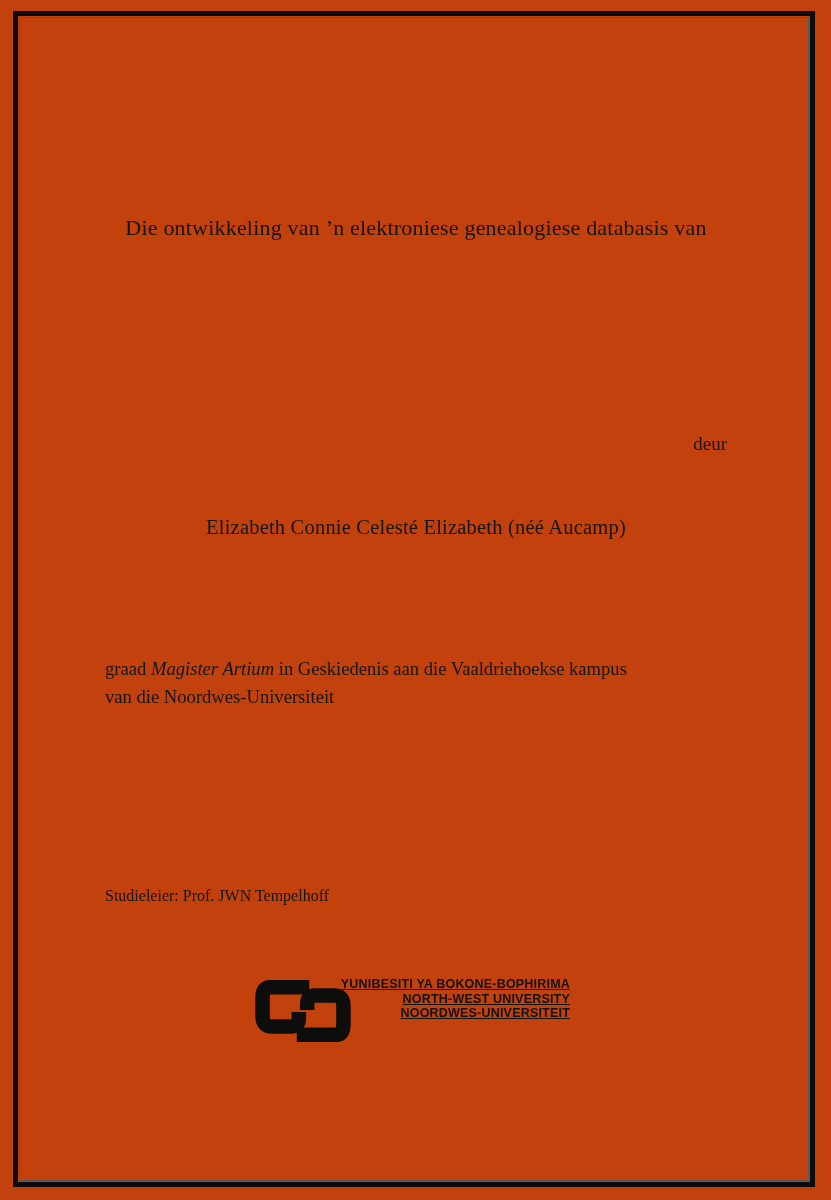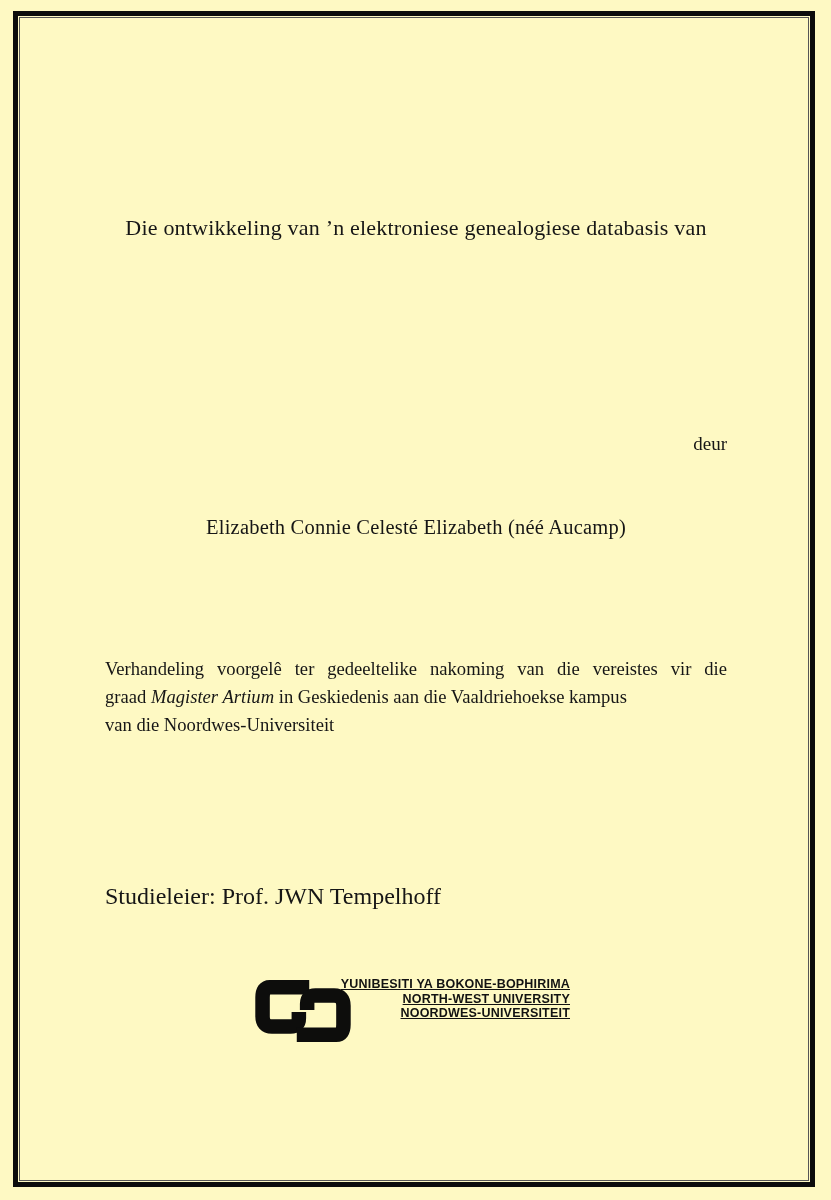--- a/index.html
+++ b/index.html
@@ -4,21 +4,21 @@
 <style>
   html, body {
     margin: 0;
     padding: 0;
     background: #ffffff;
   }
   .page {
     position: relative;
     width: 831px;
     height: 1200px;
-    background: #fef9c3;
+    background: #c2410c;
     font-family: "Liberation Serif", serif;
     color: #161616;
     overflow: hidden;
   }
   
   .frame {
     position: absolute;
     left: 13px;
     top: 11px;
     right: 16px;
@@ -76,21 +76,21 @@
     text-align: justify;
     text-align-last: justify;
   }
   .submission .ital {
     font-style: italic;
   }
   .supervisor-block {
     position: absolute;
     top: 882px;
     left: 0;
-    font-size: 24px;
+    font-size: 16px;
     line-height: 28px;
     text-align: right;
   }
   .logo-mark {
     position: absolute;
     left: 142px;
     top: 969px;
   }
   .logo-text {
     position: absolute;
@@ -121,21 +121,20 @@
 
     <div class="title">
       <div>Die ontwikkeling van ’n elektroniese genealogiese databasis van</div>
     </div>
 
     <div class="byline">deur</div>
 
     <div class="author">Elizabeth Connie Celesté Elizabeth (néé Aucamp)</div>
 
     <div class="submission">
-      <div class="just">Verhandeling voorgelê ter gedeeltelike nakoming van die vereistes vir die</div>
       <div><span>graad </span><span class="ital">Magister Artium</span><span> in Geskiedenis aan die Vaaldriehoekse kampus</span></div>
       <div>van die Noordwes-Universiteit</div>
     </div>
 
     <div class="supervisor-block">
       <div>Studieleier: Prof. JWN Tempelhoff</div>
     </div>
 
     <svg class="logo-mark" width="112" height="84" viewBox="0 0 108 80" xmlns="http://www.w3.org/2000/svg">
       <path d="M60 17 L22 17 Q15 17 15 27 L15 45 Q15 55 24 55 L42 55 Q50 55 50 47 L50 41" fill="none" stroke="#0d0d0c" stroke-width="14"></path>

